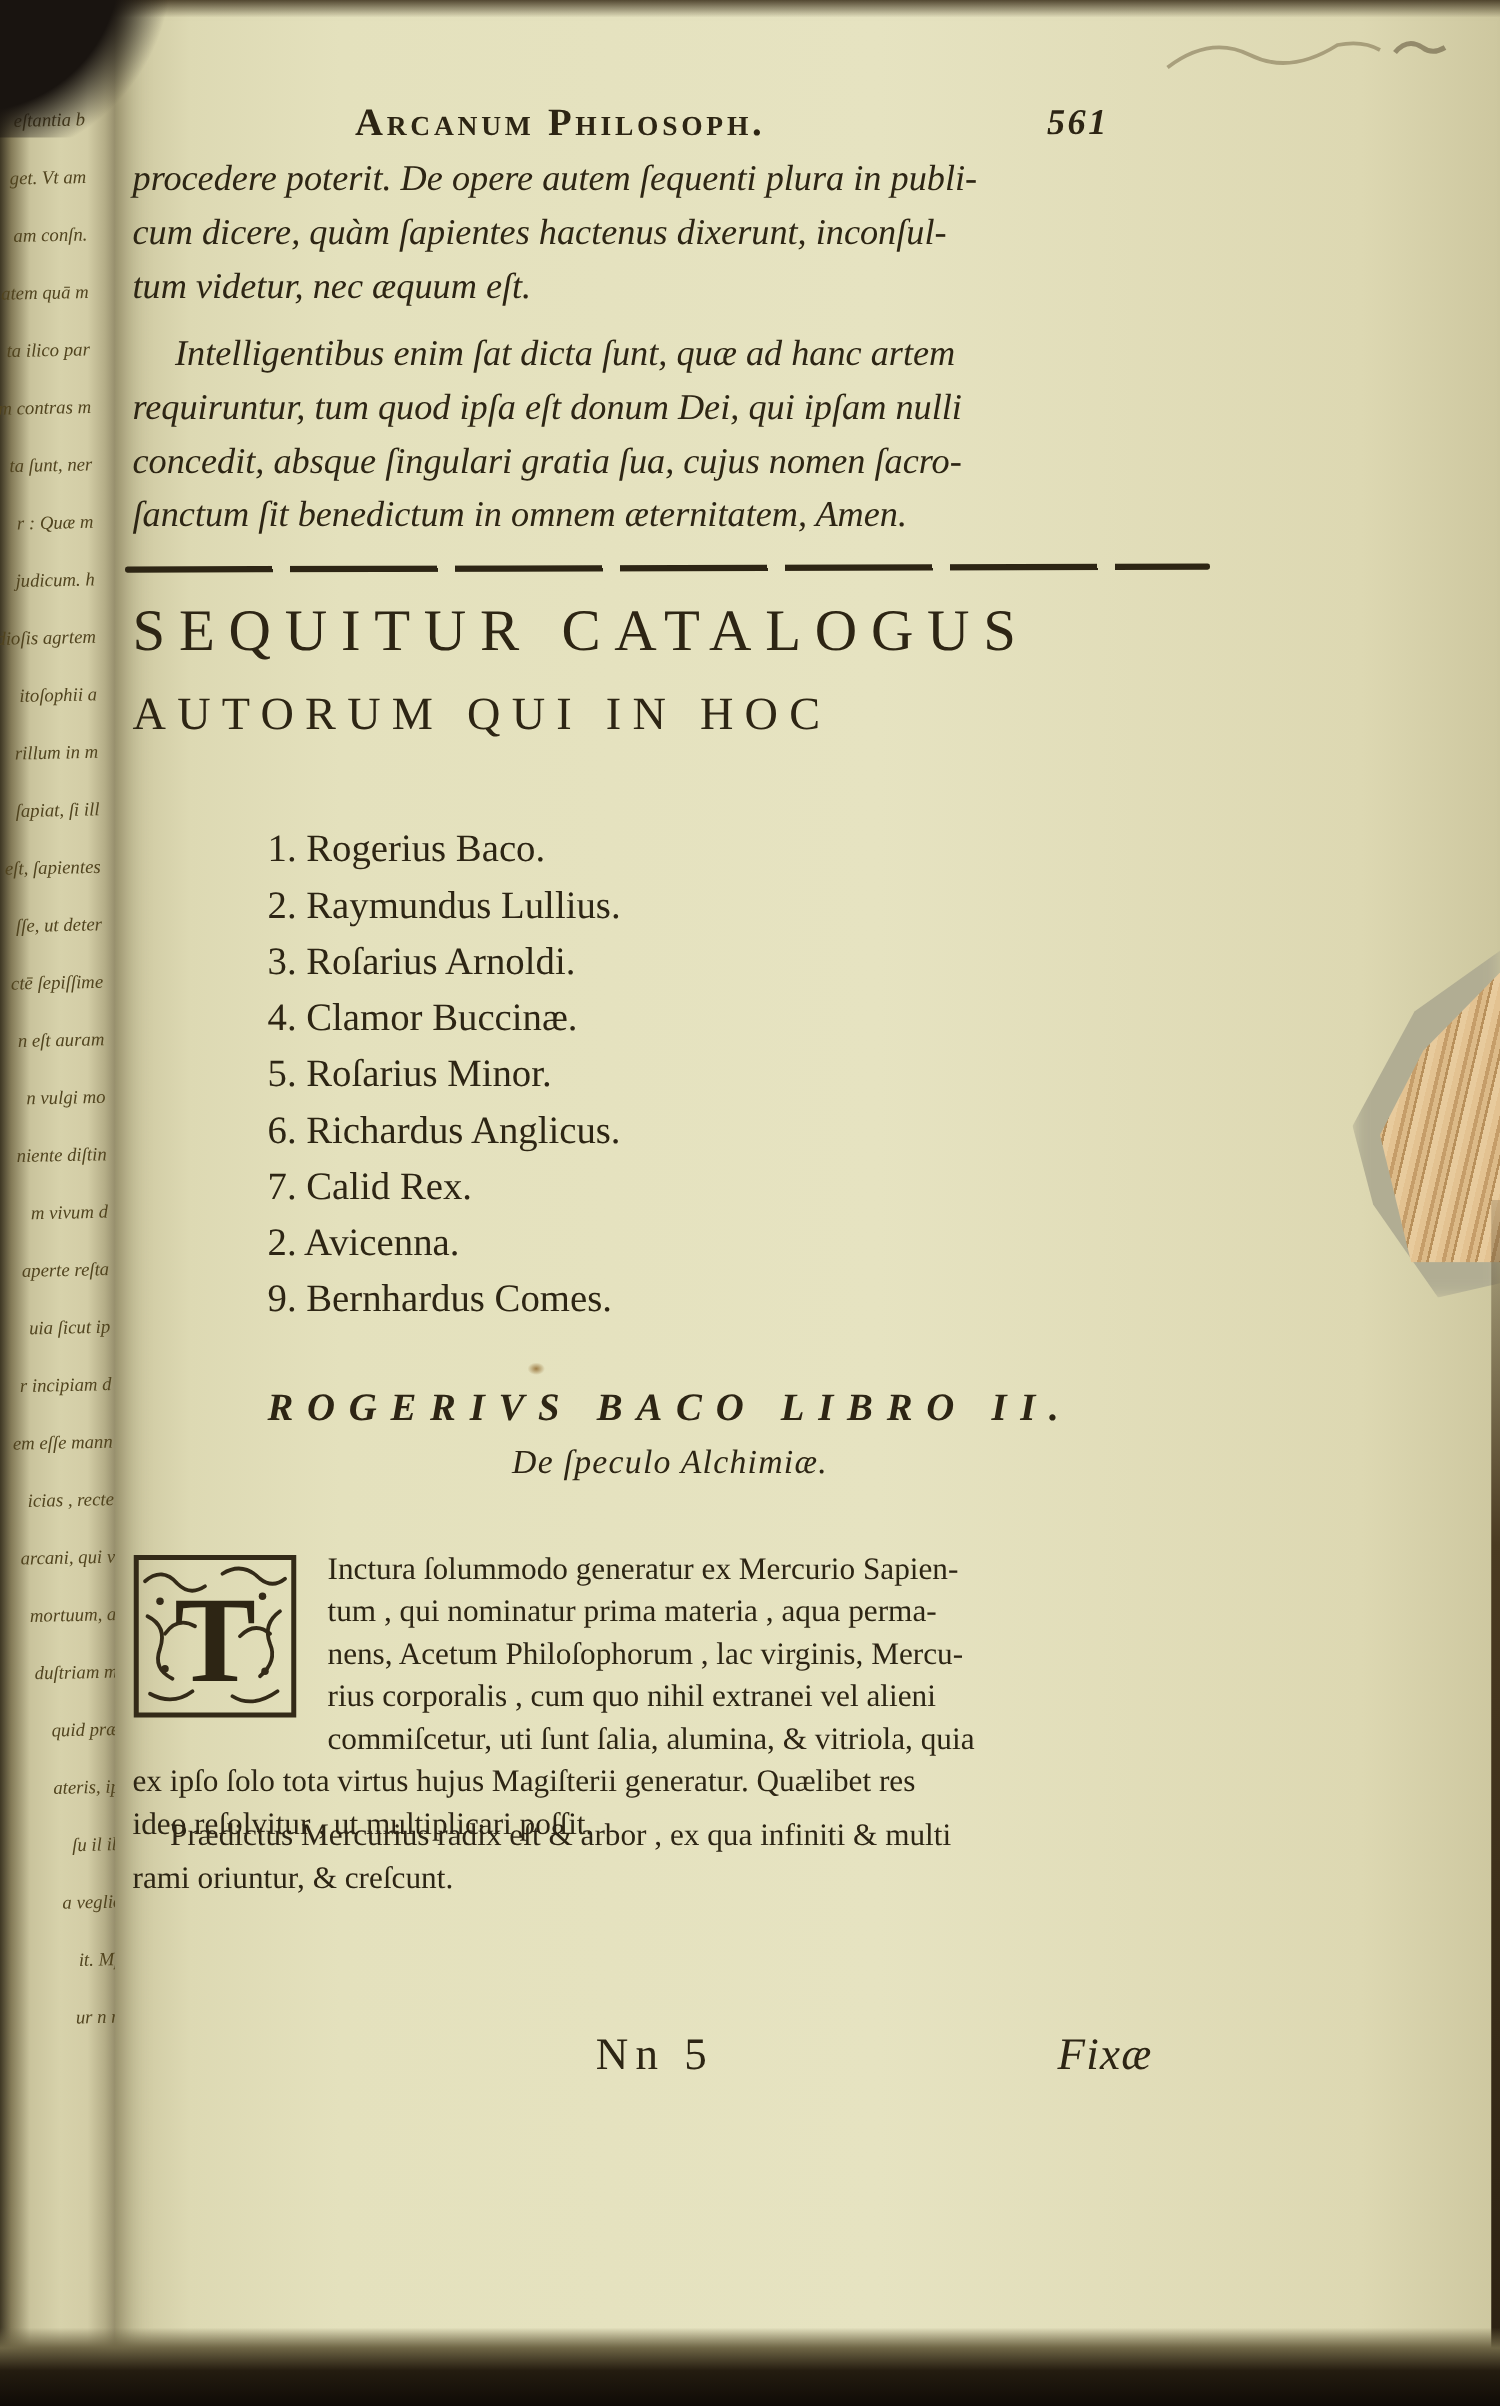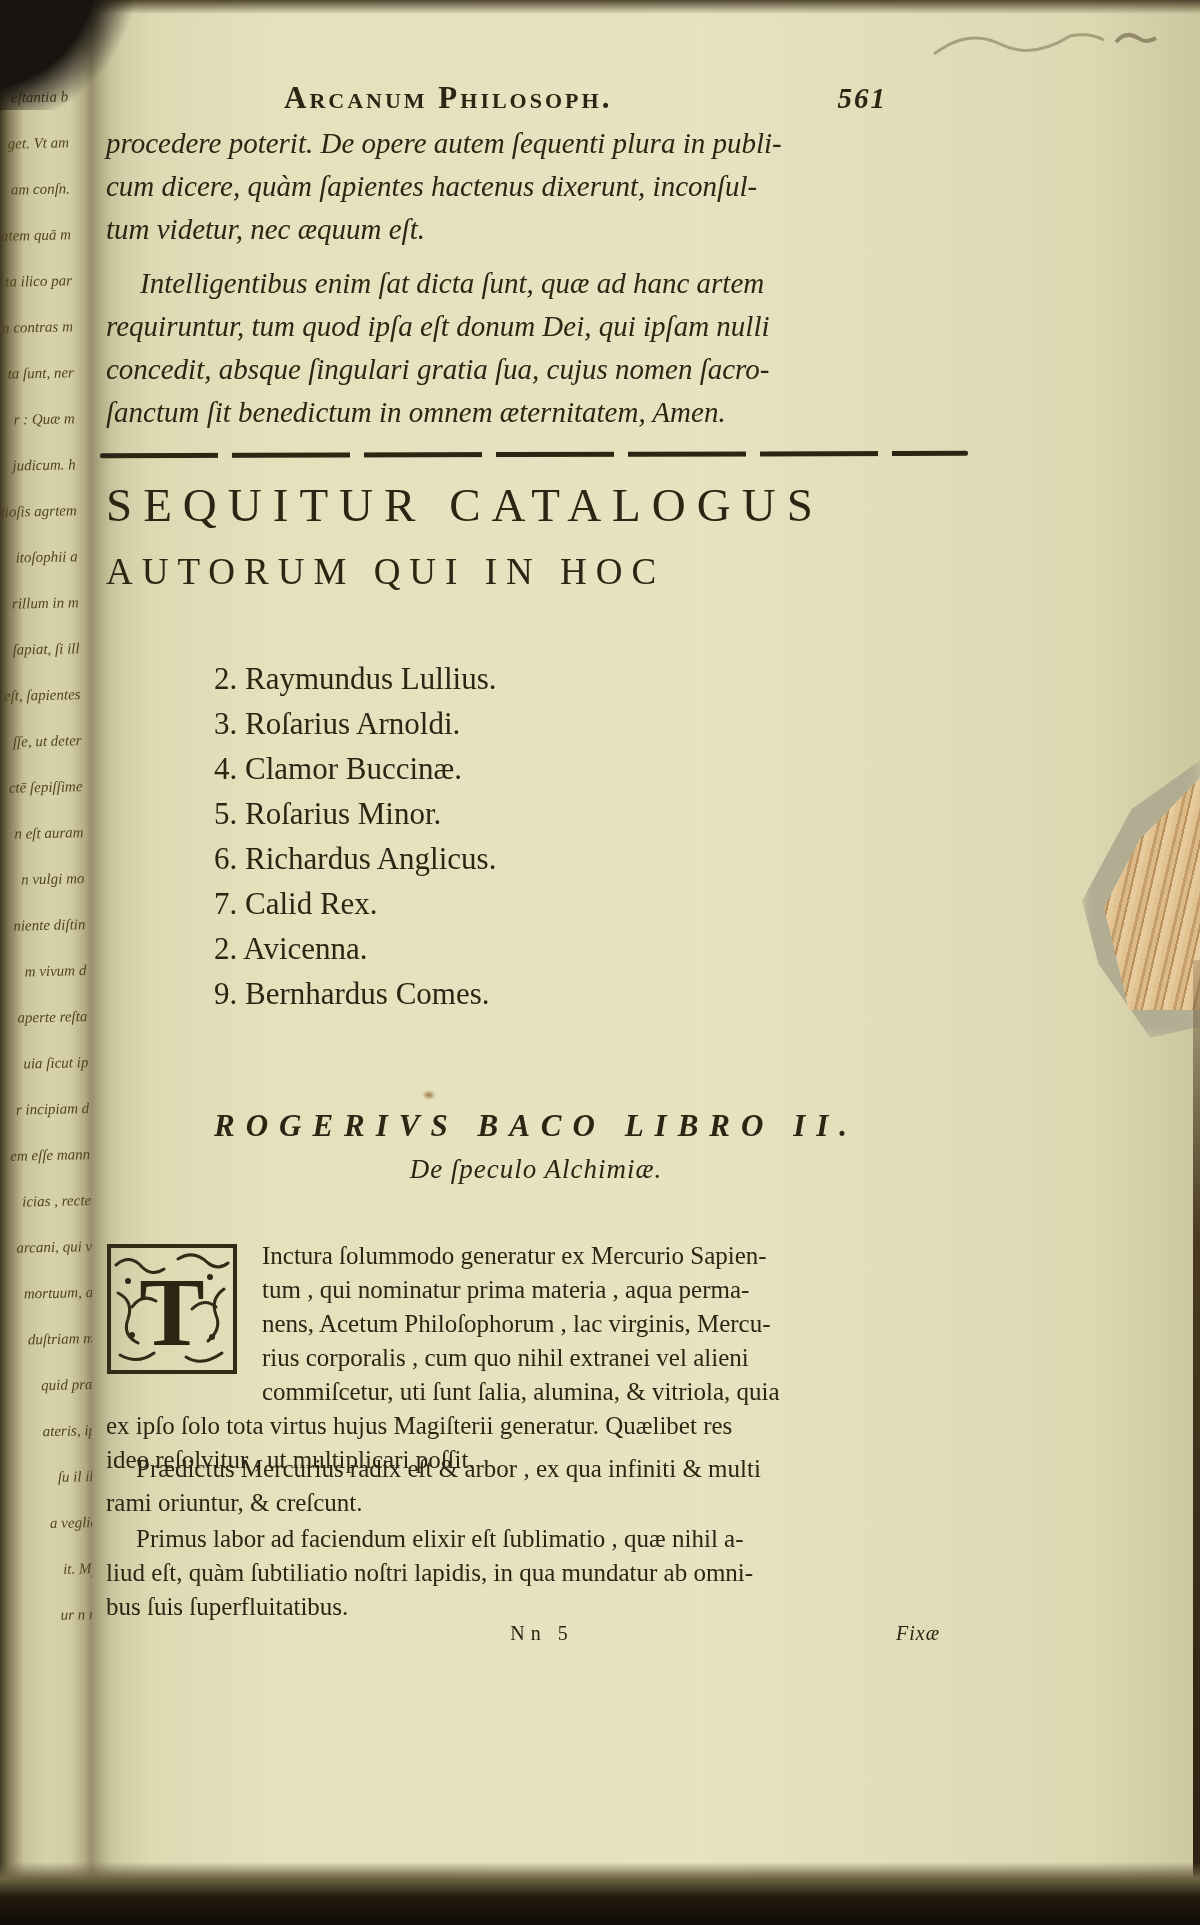--- a/index.html
+++ b/index.html
@@ -56,21 +56,21 @@
       font-style:italic;font-size:27px;letter-spacing:1px;}
 
   .body1{position:absolute;left:14px;top:1205px;width:852px;
       font-size:25px;line-height:34px;}
   .dropcap{float:left;width:132px;height:132px;margin:4px 24px 6px 0;}
   .body2{position:absolute;left:14px;top:1452px;width:852px;
       font-size:25px;line-height:34px;text-indent:30px;}
   .body3{position:absolute;left:14px;top:1522px;width:852px;
       font-size:25px;line-height:34px;text-indent:30px;}
 
-  .footer{position:absolute;left:24px;top:1622px;width:852px;height:40px;font-size:20px;}
+  .footer{position:absolute;left:6px;top:1622px;width:852px;height:40px;font-size:36px;}
   .signature{position:absolute;left:0;width:100%;text-align:center;letter-spacing:6px;}
   .catchword{position:absolute;right:28px;font-style:italic;letter-spacing:1px;}
 
   
   .top-edge{position:absolute;left:0;top:0;width:1200px;height:14px;
       background:linear-gradient(180deg,rgba(60,48,28,.85),rgba(60,48,28,0));}
   .tl-corner{position:absolute;left:0;top:0;width:140px;height:110px;
       background:radial-gradient(circle at -15% -25%,#191410 0 55%,rgba(25,20,16,0) 75%);}
   .bottom-edge{position:absolute;left:0;top:1862px;width:1200px;height:63px;
       background:linear-gradient(180deg,rgba(110,100,66,0),#6e6545 26%,#241c10 55%,#0f0b06 100%);}
@@ -146,20 +146,21 @@
 requiruntur, tum quod ipſa eſt donum Dei, qui ipſam nulli
 concedit, absque ſingulari gratia ſua, cujus nomen ſacro-
 ſanctum ſit benedictum in omnem æternitatem, Amen.</div>
 
     <div class="rule"></div>
 
     <div class="cat-h1 ink">SEQUITUR CATALOGUS</div>
     <div class="cat-h2 ink">AUTORUM QUI IN HOC</div>
 
     <div class="cat-list ink">
+        <div>1. Rogerius Baco.</div>
         <div>2. Raymundus Lullius.</div>
         <div>3. Roſarius Arnoldi.</div>
         <div>4. Clamor Buccinæ.</div>
         <div>5. Roſarius Minor.</div>
         <div>6. Richardus Anglicus.</div>
         <div>7. Calid Rex.</div>
         <div>2. Avicenna.</div>
         <div>9. Bernhardus Comes.</div>
       </div>
 
@@ -190,23 +191,20 @@
 tum , qui nominatur prima materia , aqua perma-
 nens, Acetum Philoſophorum , lac virginis, Mercu-
 rius corporalis , cum quo nihil extranei vel alieni
 commiſcetur, uti ſunt ſalia, alumina, &amp; vitriola, quia
 ex ipſo ſolo tota virtus hujus Magiſterii generatur.  Quælibet res
 ideo reſolvitur , ut multiplicari poſſit.</span>
     </div>
 
     <div class="body2 ink ml">Prædictus Mercurius radix eſt &amp; arbor , ex qua infiniti &amp; multi
 rami oriuntur, &amp; creſcunt.</div>
-    <div class="body3 ink ml">Primus labor ad faciendum elixir eſt ſublimatio , quæ nihil a-
-liud eſt, quàm ſubtiliatio noſtri lapidis, in qua mundatur ab omni-
-bus ſuis ſuperfluitatibus.</div>
 
     <div class="footer">
       <span class="signature ink">Nn 5</span>
       <span class="catchword ink">Fixæ</span>
     </div>
   </div>
 
   <svg class="squiggle" width="260" height="60" viewBox="0 0 260 60" xmlns="http://www.w3.org/2000/svg">
     <path d="M4,40 q34,-26 66,-10 t70,-8 q20,-4 34,4" fill="none" stroke="#7c6f4e" stroke-width="3"></path>
     <path d="M186,28 q10,-12 22,-4 q8,6 18,0" fill="none" stroke="#5d5138" stroke-width="4"></path>

